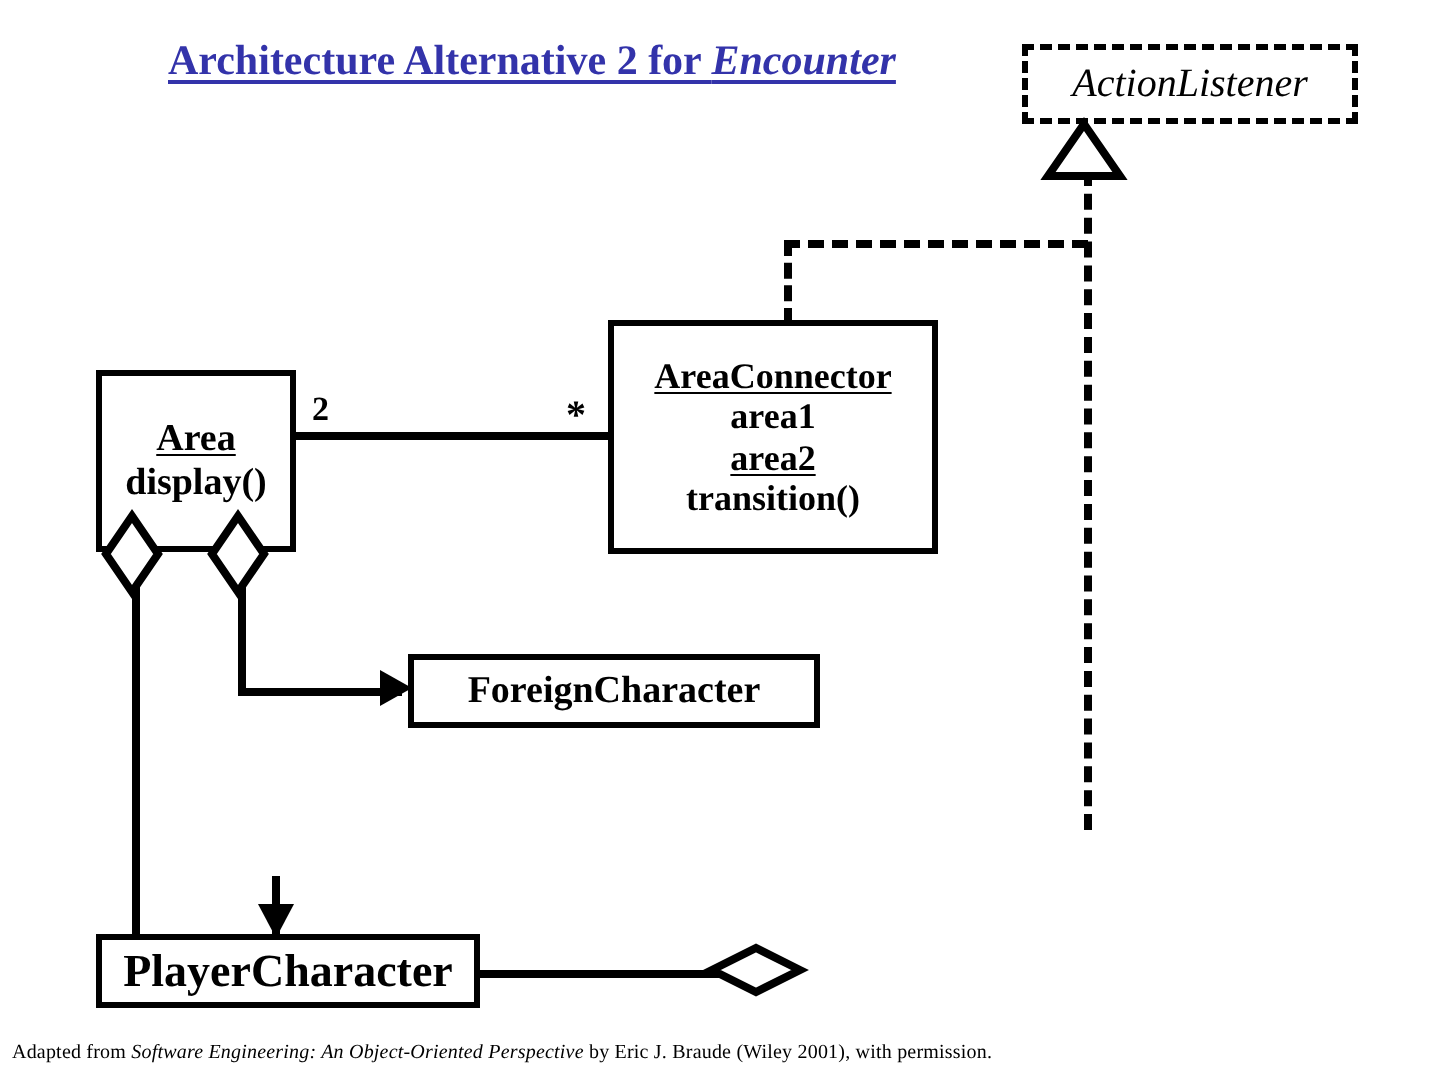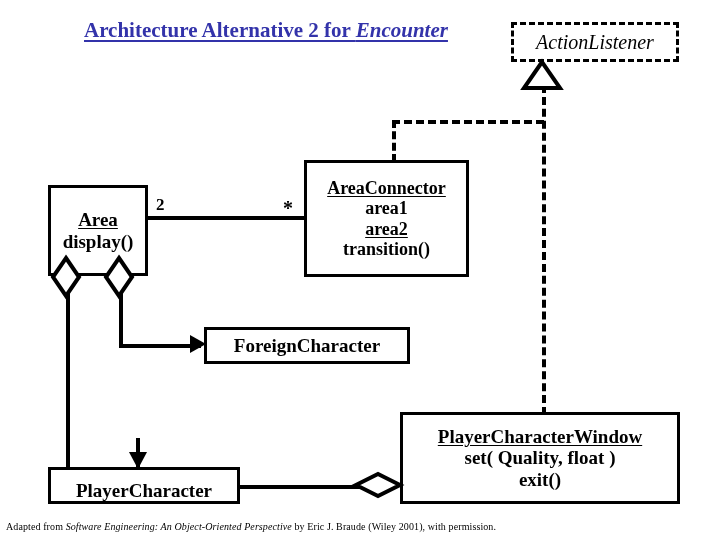--- a/index.html
+++ b/index.html
@@ -169,29 +169,24 @@
     <div class="cname">AreaConnector</div>
     <div class="cmem">area1</div>
     <div class="cmem und">area2</div>
     <div class="cmem">transition()</div>
   </div>
 
   <div class="cbox" style="left:204px; top:327px; width:206px; height:37px; font-size:19px;">
     <div class="cmem">ForeignCharacter</div>
   </div>
 
-  <div class="cbox" style="left:48px; top:467px; width:192px; height:37px; font-size:19px;justify-content:flex-end;">
+  <div class="cbox" style="left:48px; top:467px; width:192px; height:37px; font-size:23px;">
     <div class="cmem">PlayerCharacter</div>
   </div>
 
-  <div class="cbox" style="left:400px; top:412px; width:280px; height:92px; font-size:19px;">
-    <div class="cname">PlayerCharacterWindow</div>
-    <div class="cmem">set( Quality, float )</div>
-    <div class="cmem">exit()</div>
-  </div>
 
   <div class="ibox" style="left:511px; top:22px; width:168px; height:40px; font-size:20px;">
     <span>ActionListener</span>
   </div>
 
   <div class="mult" style="left:156px; top:196px;">2</div>
   <div class="mult" style="left:283px; top:198px; font-size:20px;">*</div>
 
   <svg id="glyphs" viewBox="0 0 720 540" xmlns="http://www.w3.org/2000/svg">
 

